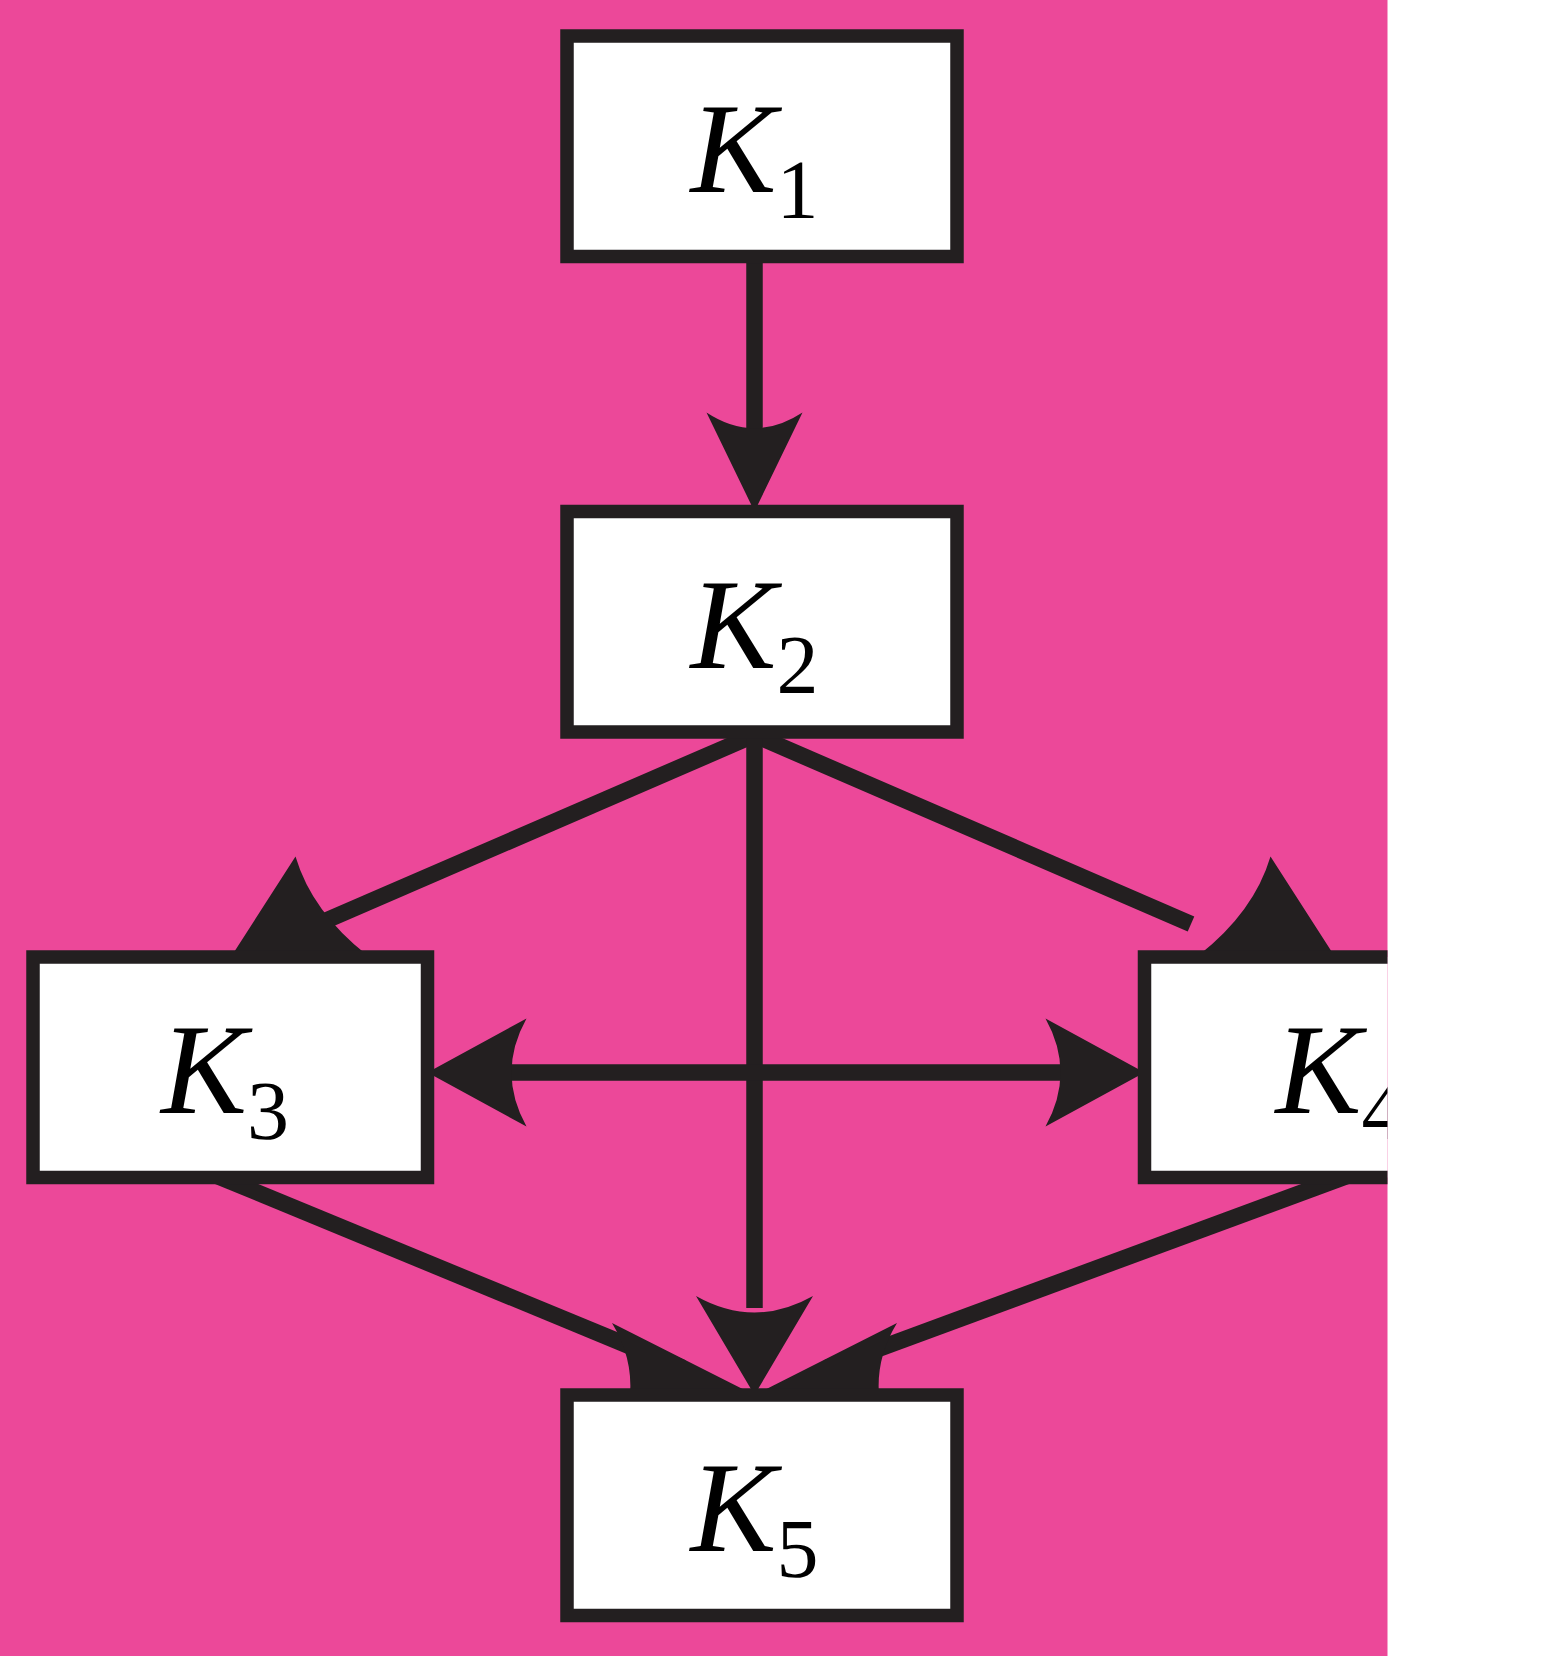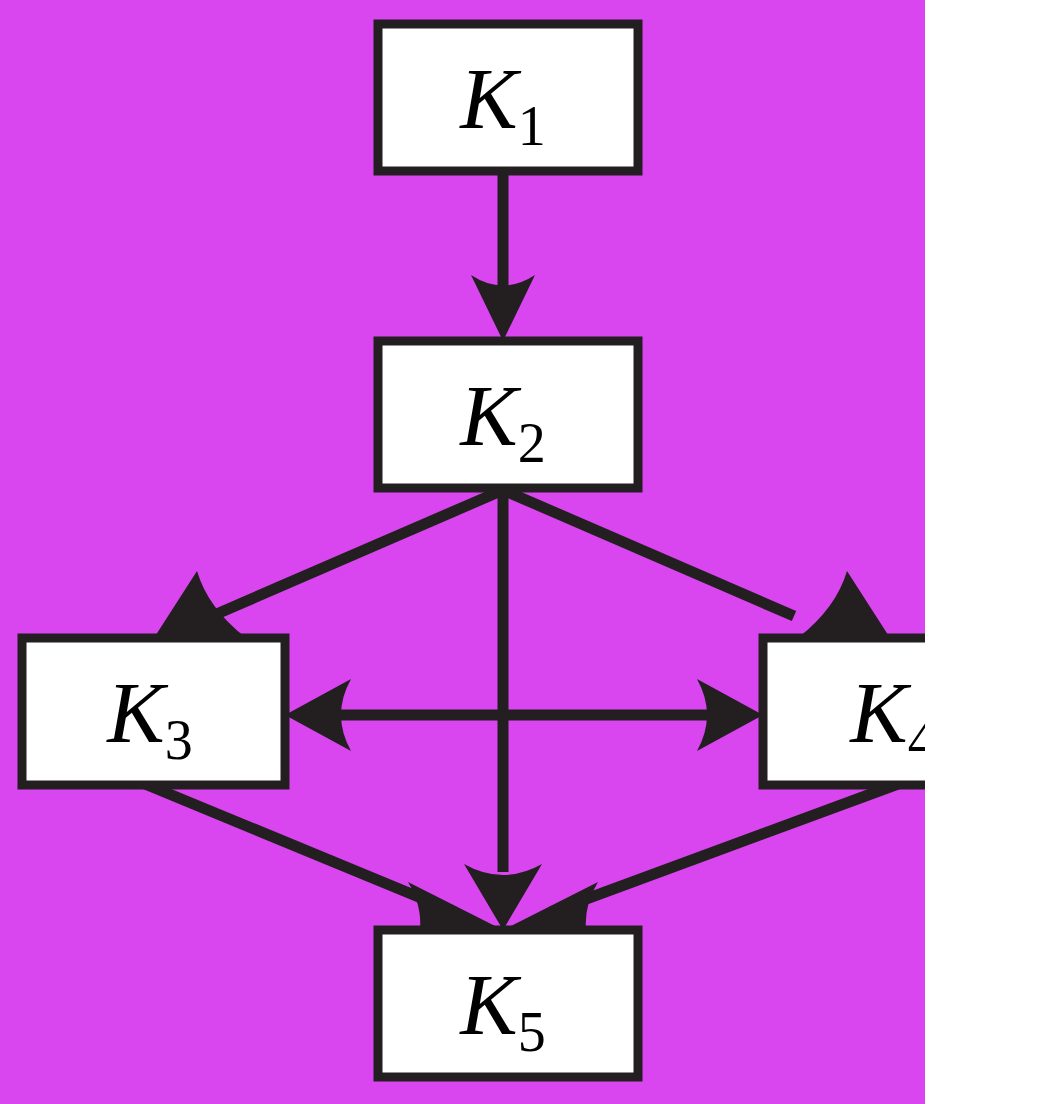--- a/index.html
+++ b/index.html
@@ -8,21 +8,21 @@
     padding: 0;
     background: #ffffff;
   }
   body {
     font-family: "Liberation Serif", "DejaVu Serif", serif;
   }
   #canvas {
     position: relative;
     width: 925px;
     height: 1104px;
-    background: #d946ef;
+    background: #ec4899;
     overflow: hidden;
   }
   #diagram-svg {
     position: absolute;
     top: 0;
     left: 0;
     width: 1041px;
     height: 1104px;
     display: block;
   }

